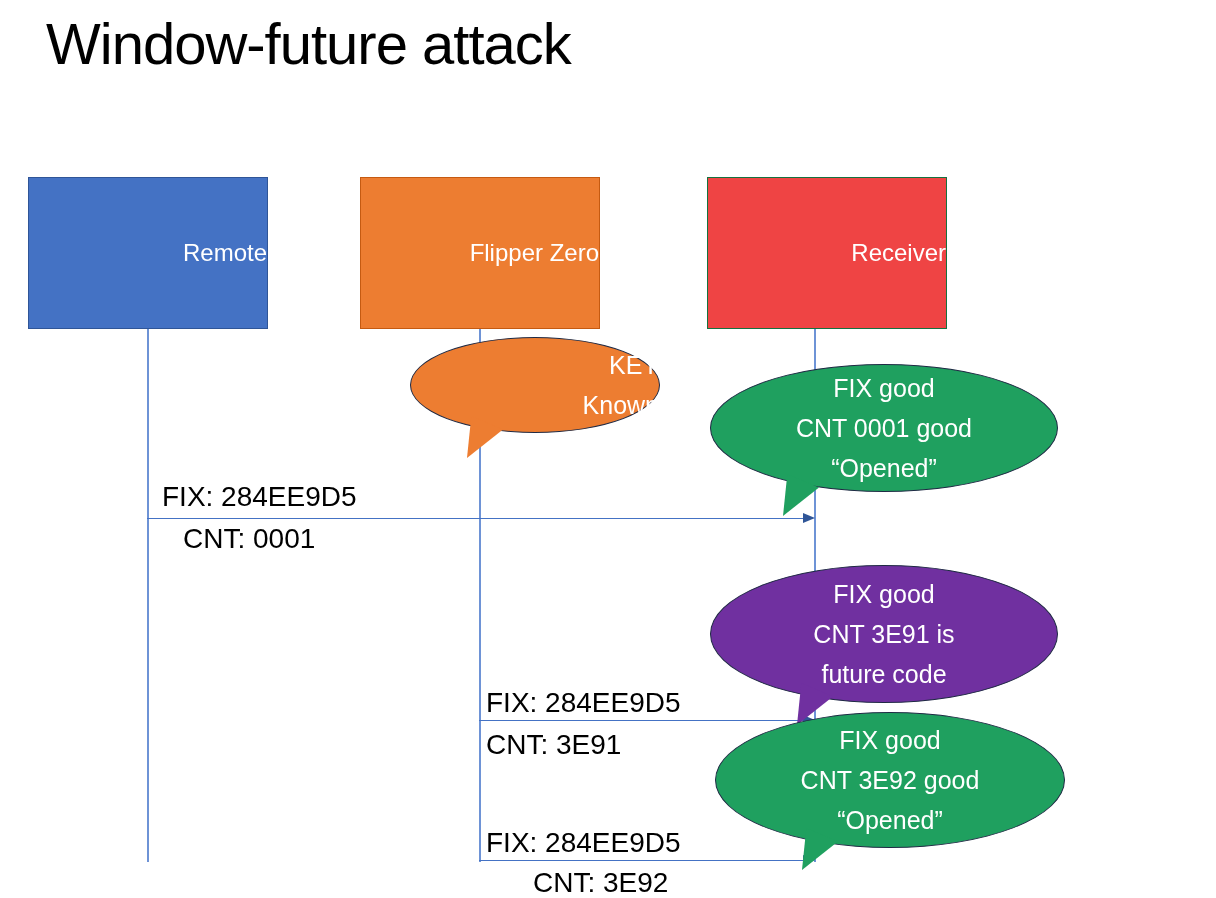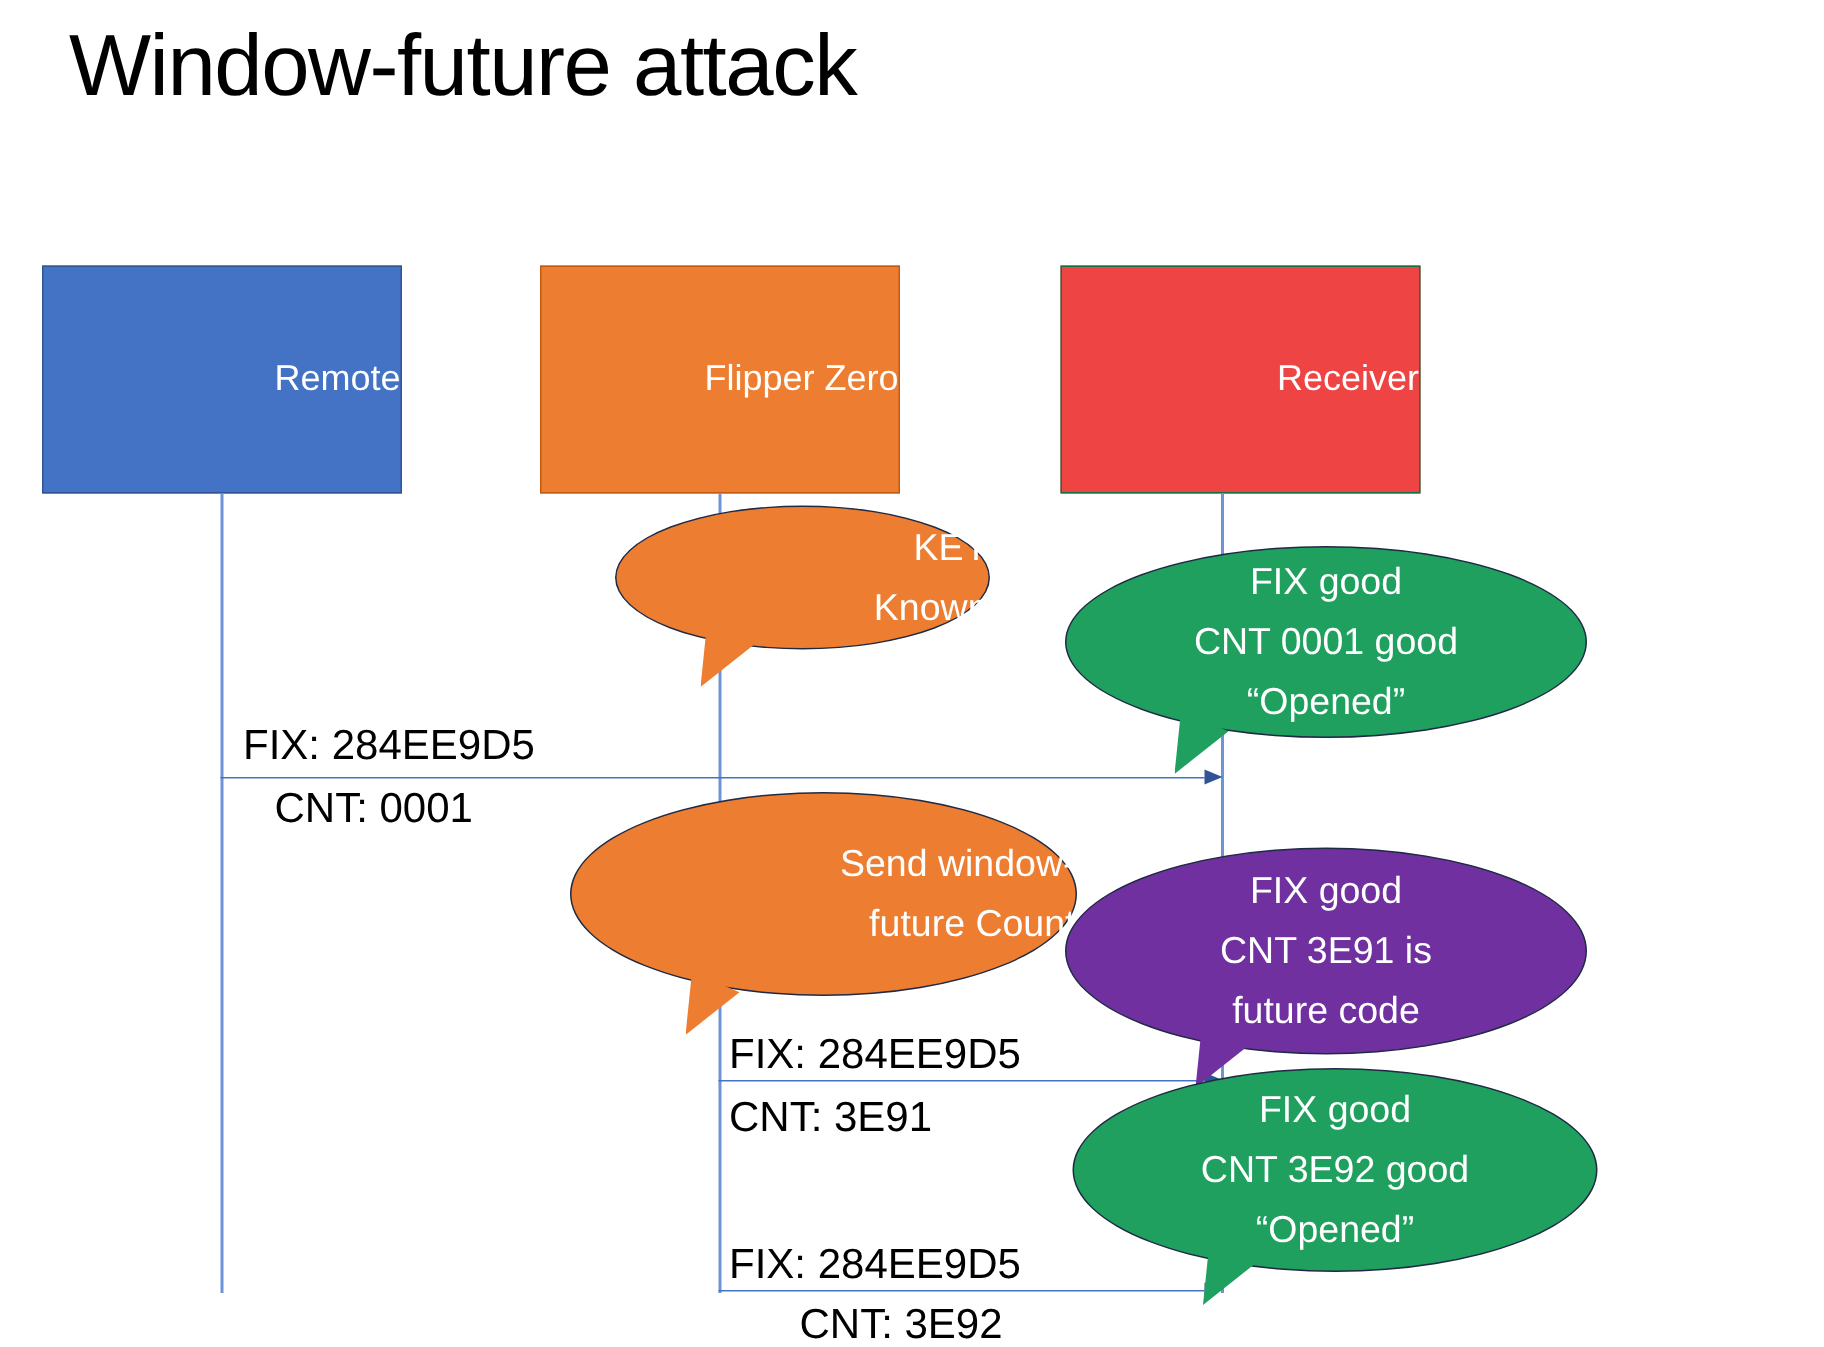--- a/index.html
+++ b/index.html
@@ -125,25 +125,20 @@
     <div class="tail"></div>
   </div>
 
   <div class="bubble green b2">
     <span class="bline">FIX good</span>
     <span class="bline">CNT 0001 good</span>
     <span class="bline">“Opened”</span>
     <div class="tail"></div>
   </div>
 
-  <div class="bubble orange b3">
-    <span class="bline">Send window-</span>
-    <span class="bline">future Count</span>
-    <div class="tail"></div>
-  </div>
 
   <div class="bubble purple b4">
     <span class="bline">FIX good</span>
     <span class="bline">CNT 3E91 is</span>
     <span class="bline">future code</span>
     <div class="tail"></div>
   </div>
 
   <div class="bubble green b5">
     <span class="bline">FIX good</span>

